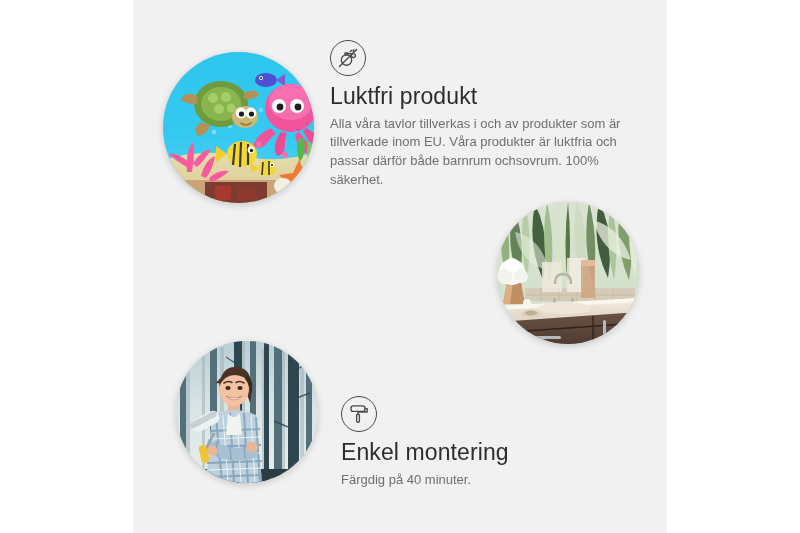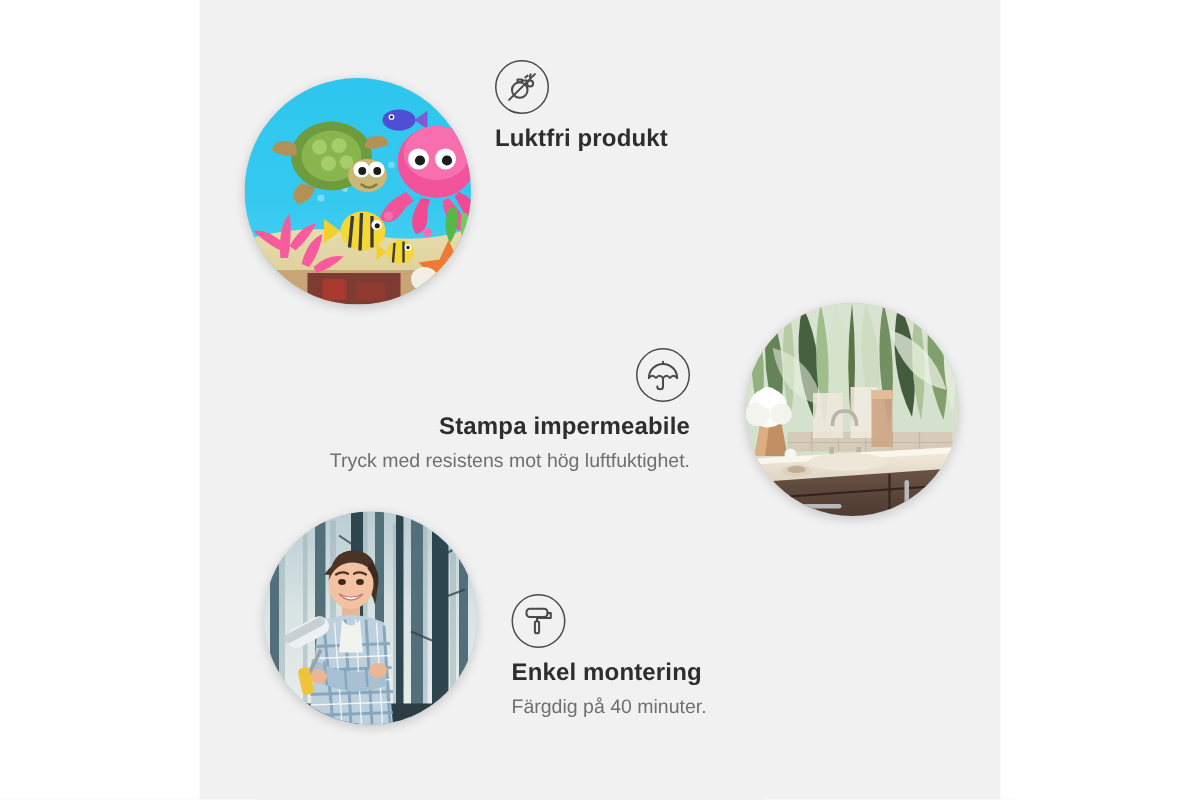--- a/index.html
+++ b/index.html
@@ -52,22 +52,22 @@
     border: 1.6px solid #4a4a4a;
     border-radius: 50%;
     box-sizing: border-box;
     display: flex;
     align-items: center;
     justify-content: center;
   }
   .feat-icon svg { display: block; }
 
   .feat-title {
-    font-size: 16px;
-    font-weight: 700;
+    font-size: 23px;
+    font-weight: 400;
     color: #2d2d2d;
     letter-spacing: 0.1px;
     margin-top: 7px;
     line-height: 1.2;
   }
   .feat-body {
     font-size: 13px;
     color: #6f6f6f;
     line-height: 1.45;
     margin-top: 4px;
@@ -407,40 +407,23 @@
         <path d="M12 7.6 h3.4 v2.2"></path>
 
         <circle cx="17.4" cy="9.6" r="2"></circle>
 
         <path d="M14.2 5.6 l1.6 -1.2 M17.2 5.4 l0.6 -1.8"></path>
 
         <path d="M3.4 20.6 L20.6 3.4"></path>
       </svg>
     </div>
     <div class="feat-title">Luktfri produkt</div>
+    <div class="feat-body">Alla våra tavlor tillverkas i och av produkter som är tillverkade inom EU. Våra produkter är luktfria och passar därför både barnrum ochsovrum. 100% säkerhet.</div>
   </div>
 
-  <div class="feature align-right" id="feature-waterproof">
-    <div class="feat-icon icon-right">
-      <svg width="24" height="24" viewBox="0 0 24 24" fill="none" stroke="#4a4a4a" stroke-width="1.35" stroke-linecap="round" stroke-linejoin="round">
-
-        <path d="M2.6 14 A9.4 9.4 0 0 1 21.4 14"></path>
-
-        <path d="M2.6 14 q2.35 -3.1 4.7 0 q2.35 -3.1 4.7 0 q2.35 -3.1 4.7 0 q2.35 -3.1 4.7 0"></path>
-
-        <path d="M12 14 v5.6"></path>
-
-        <path d="M12 19.6 a1.9 1.9 0 0 1 -3.8 0"></path>
-
-        <path d="M12 4.6 v-1.5"></path>
-      </svg>
-    </div>
-    <div class="feat-title">Stampa impermeabile</div>
-    <div class="feat-body">Tryck med resistens mot hög luftfuktighet.</div>
-  </div>
 
   <div class="feature align-left" id="feature-assembly">
     <div class="feat-icon icon-left">
       <svg width="24" height="24" viewBox="0 0 24 24" fill="none" stroke="#4a4a4a" stroke-width="1.35" stroke-linecap="round" stroke-linejoin="round">
 
         <rect x="4" y="3.8" width="14" height="5.6" rx="2.2"></rect>
 
         <path d="M18 6.6 h2.2 v3.4 h-9.2 v2.2"></path>
 
         <rect x="9.6" y="12.2" width="2.8" height="8" rx="1.2"></rect>

